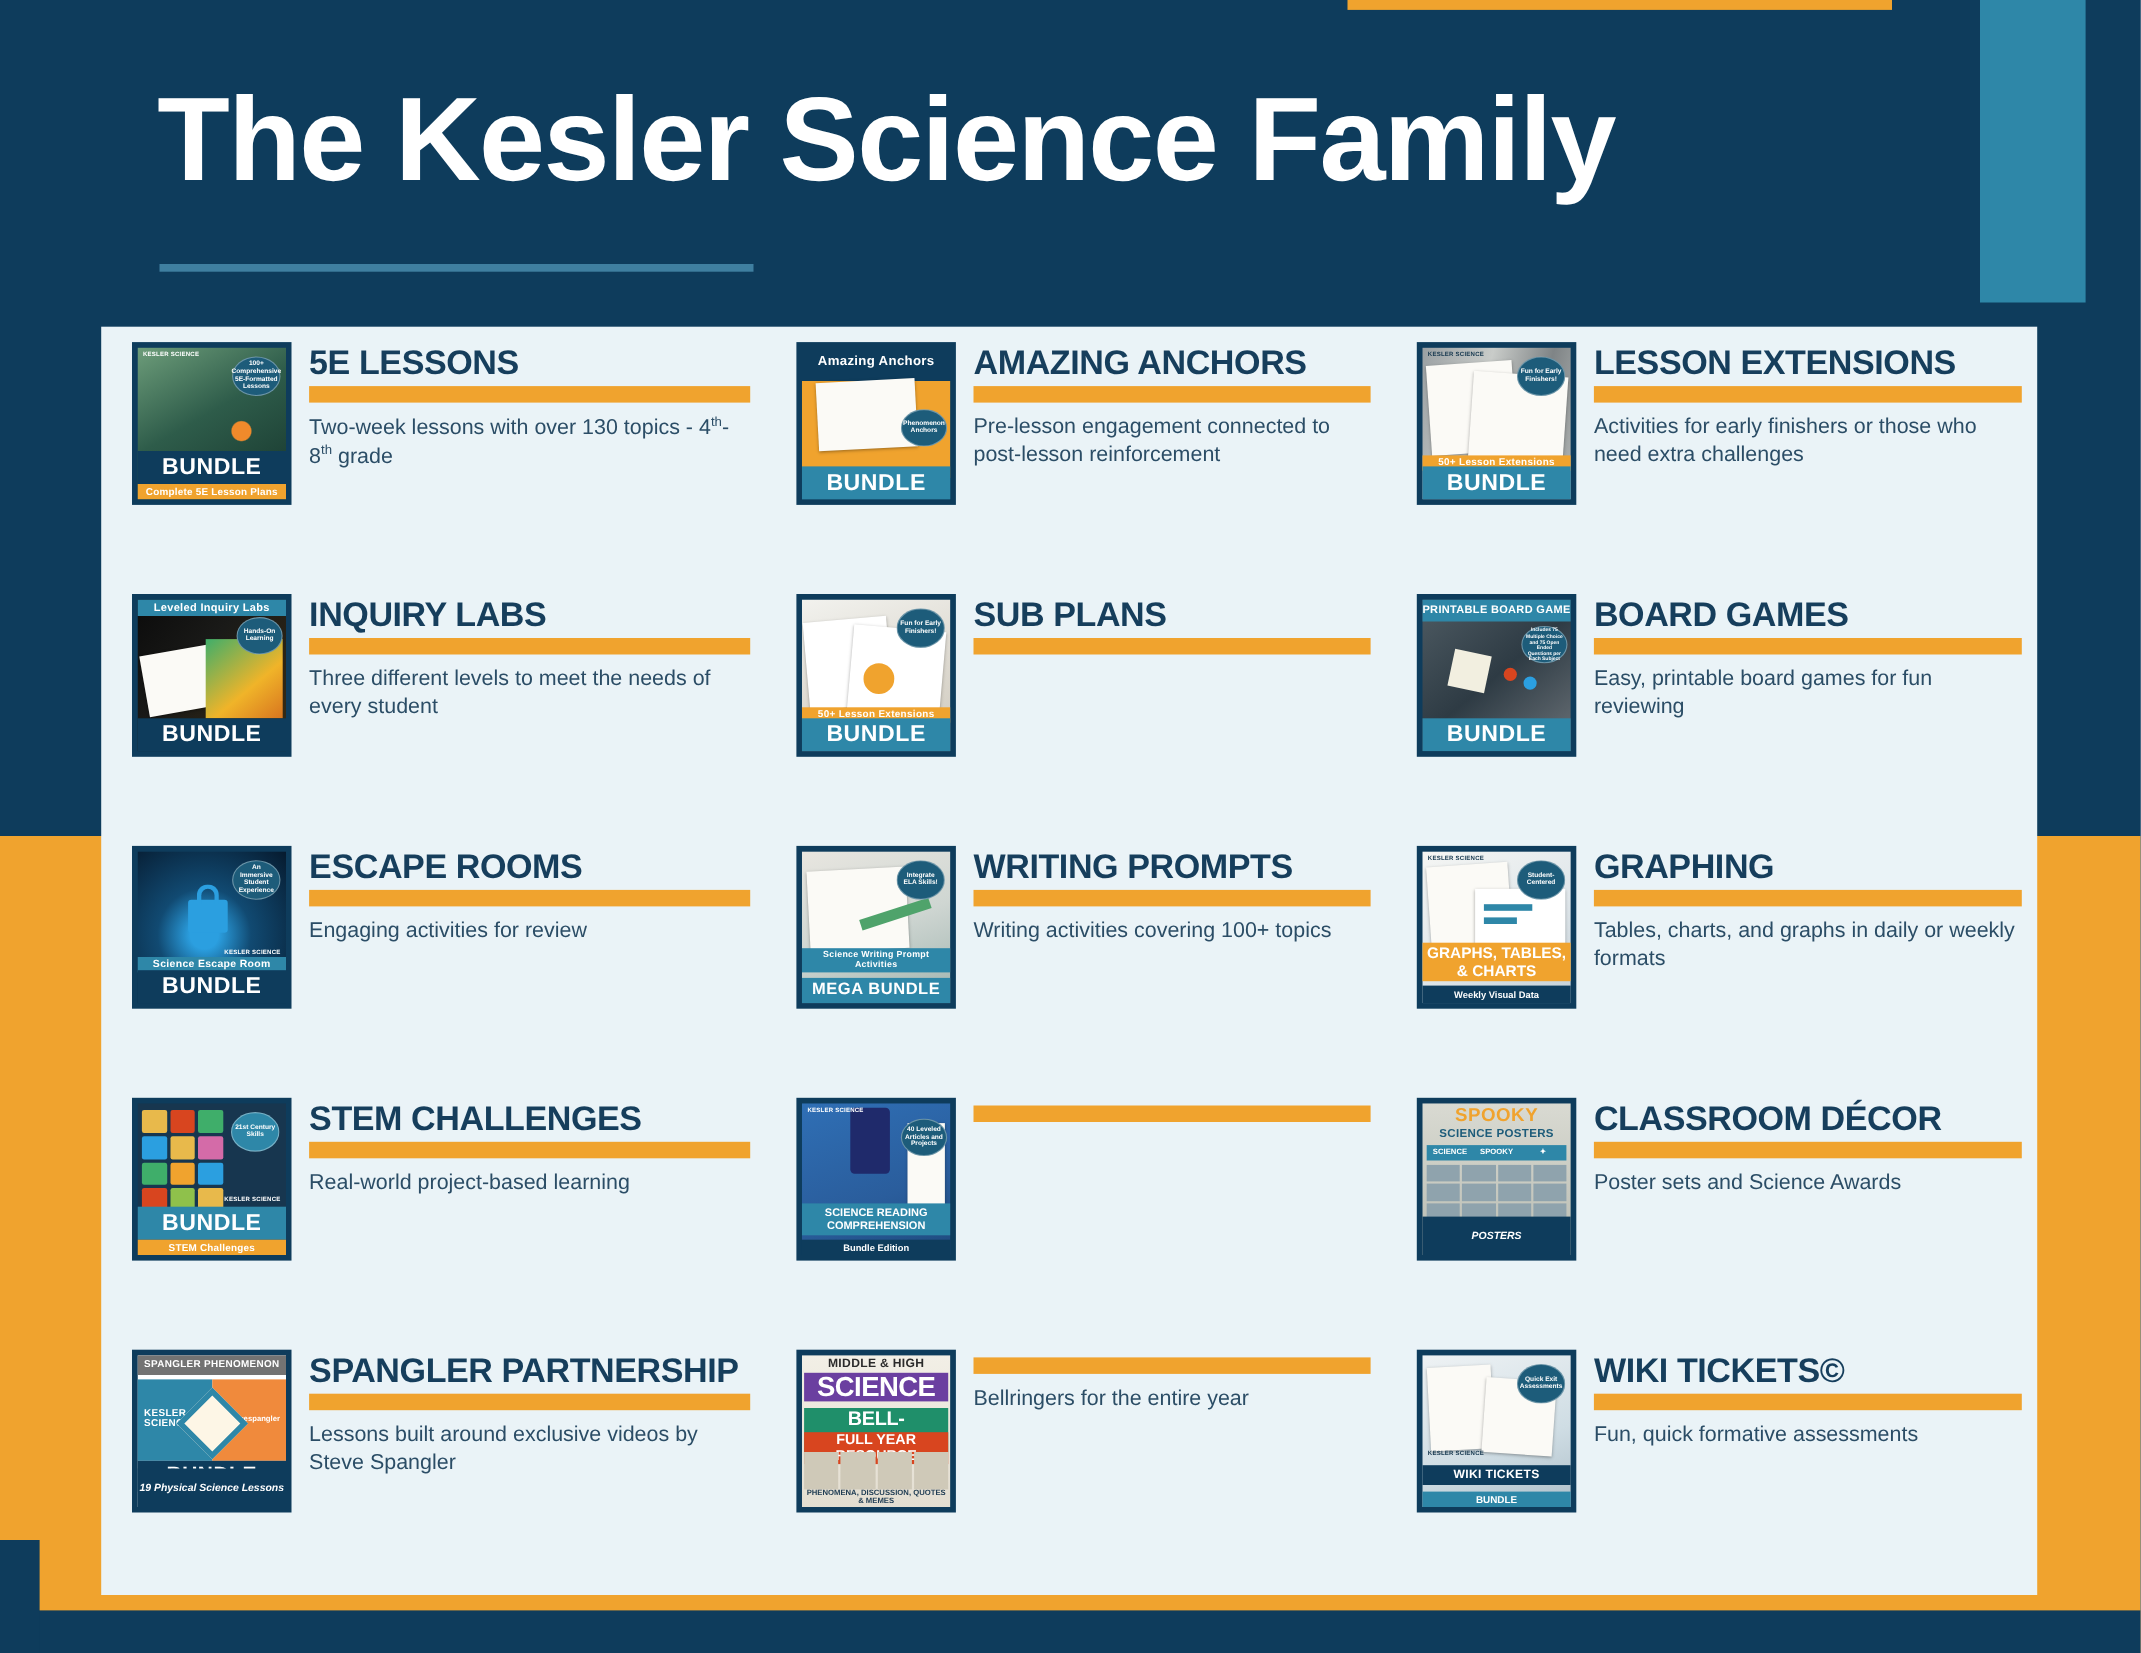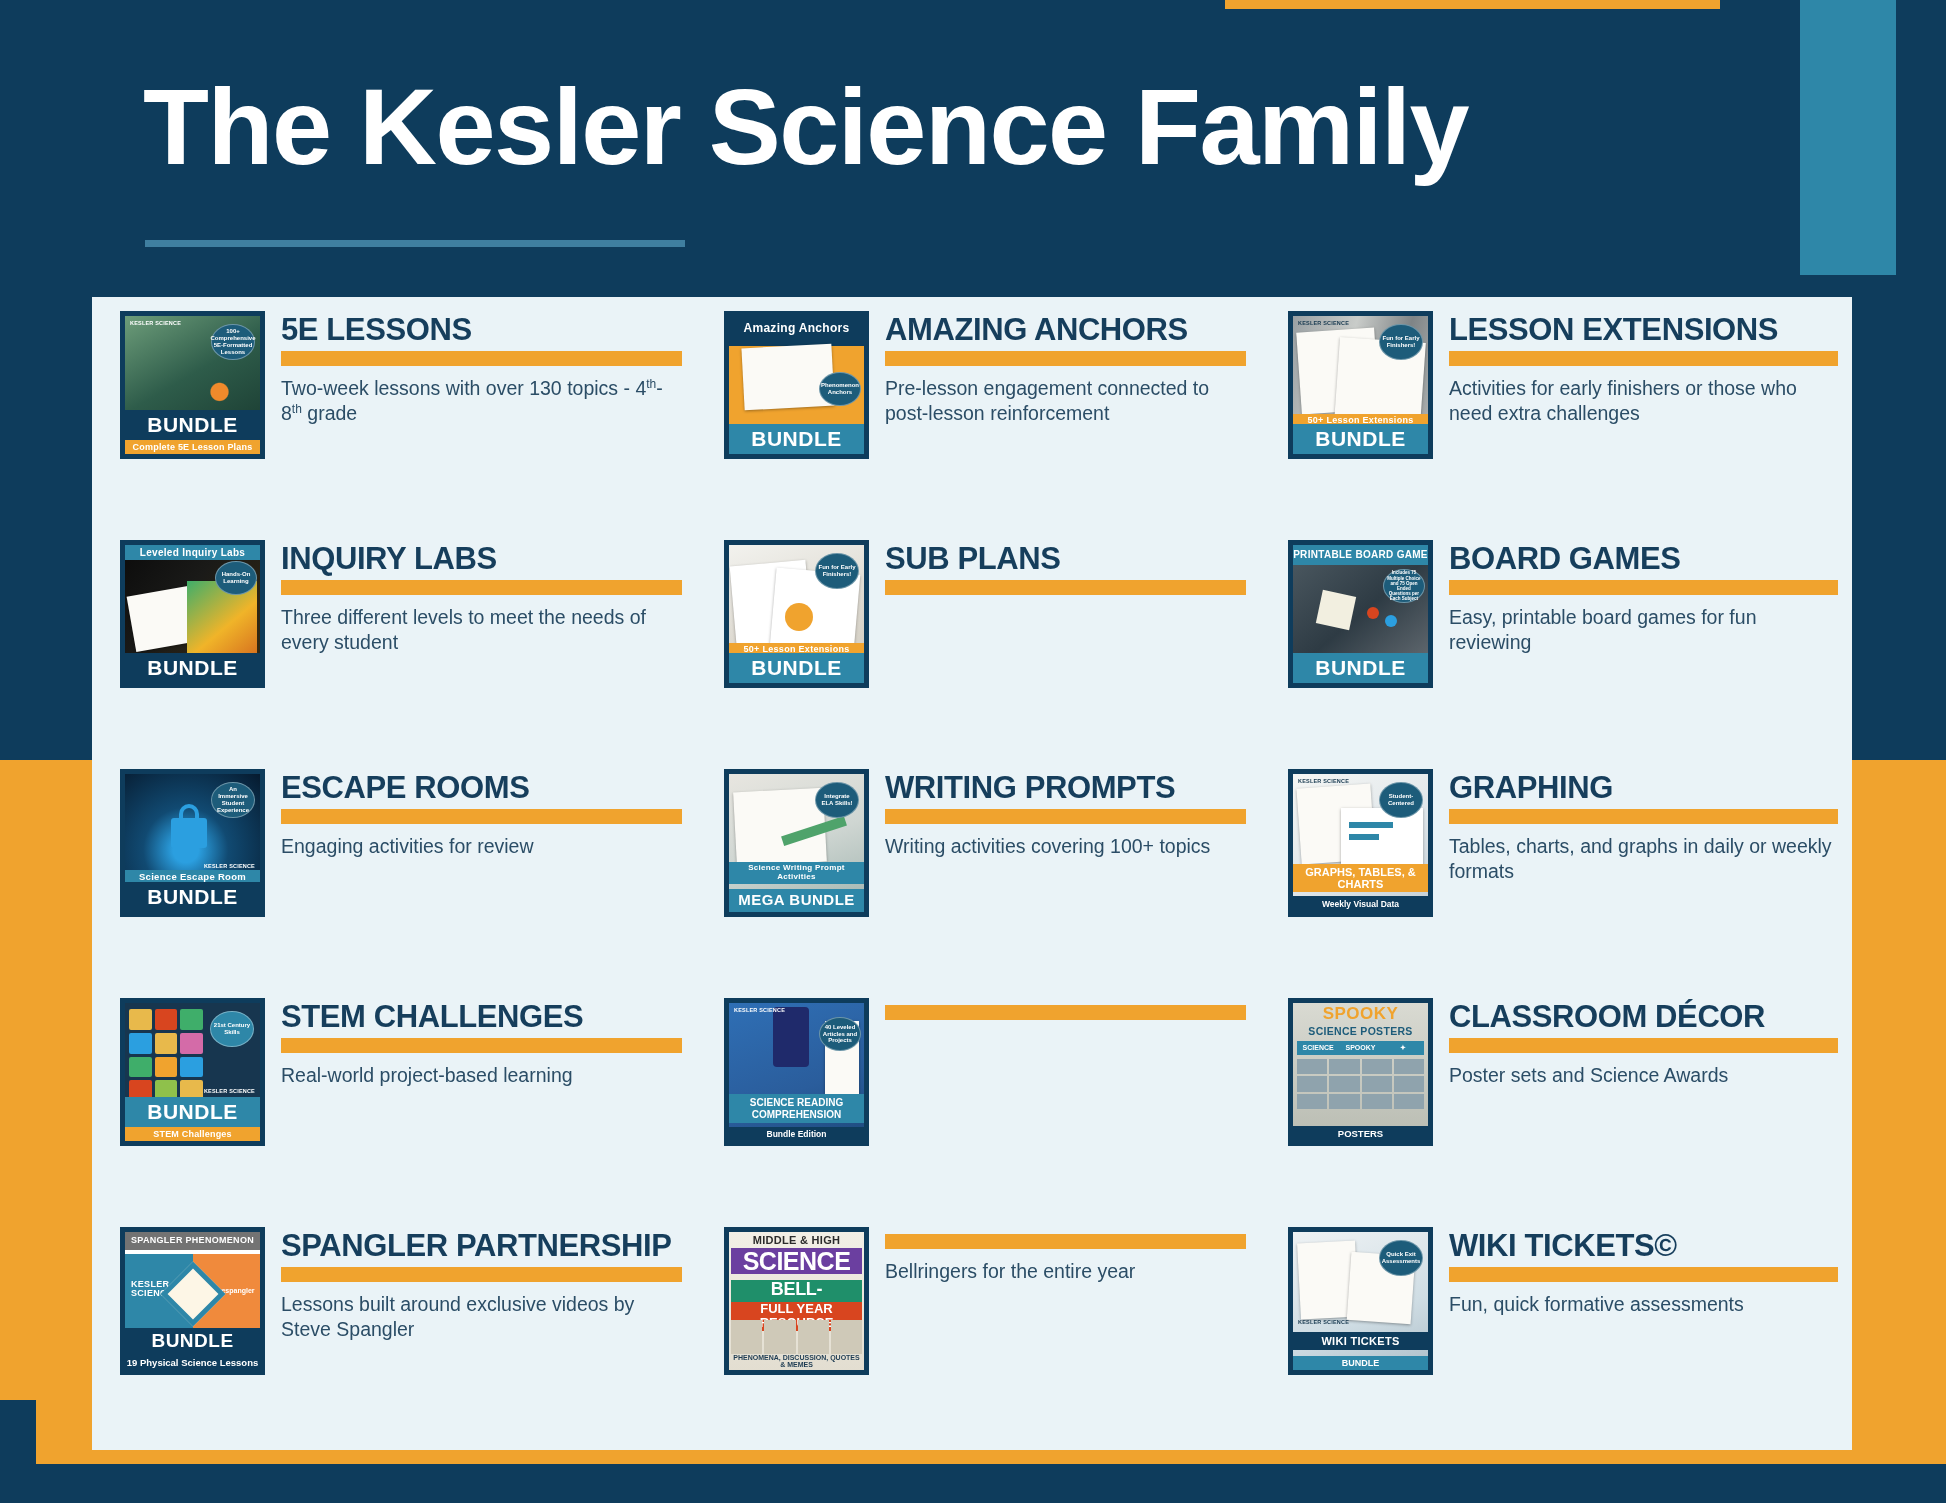--- a/index.html
+++ b/index.html
@@ -80,21 +80,22 @@
   .t-sub {
     position: absolute; left: 0; right: 0; bottom: 0;
     background: #f0a32e; color: #fff;
     font-size: 9px; font-weight: bold; text-align: center;
     padding: 2px 0; letter-spacing: .2px;
   }
   .t-subnavy {
     position: absolute; left: 0; right: 0; bottom: 0;
     background: #0e3c5c; color: #fff;
     font-size: 9.5px; font-weight: bold; text-align: center;
-    padding: 2px 0;
+    padding: 12px 0;
+    font-style: italic;
   }
   .t-badge {
     position: absolute; right: 5px; top: 8px;
     width: 44px; height: 36px; border-radius: 50%;
     background: #1d5c7a; color: #fff;
     font-size: 6px; font-weight: bold; text-align: center;
     display: flex; align-items: center; justify-content: center;
     line-height: 1.15; padding: 2px;
     border: 1px solid rgba(255,255,255,.35);
   }
@@ -180,21 +181,21 @@
   .bell-l5 { position:absolute; left:2px; right:2px; bottom:2px; text-align:center; font-size:7px; font-weight:bold; color:#1d3b52;}
   .bell-thumbs { position:absolute; left:2px; right:2px; top:88px; height:34px; display:flex; gap:2px; }
   .bell-thumbs i { flex:1; background:#cfc9b8; }
 
   
   .pbg-head { position:absolute; left:0; right:0; top:0; height:20px; background:#2e87a8;
     color:#fff; font-size:10px; font-weight:bold; text-align:center; line-height:20px; letter-spacing:.3px;}
 
   
   .gr-band { position:absolute; left:0; right:0; bottom:20px; background:#f0a32e; color:#fff;
-    font-size:11px; font-weight:bold; text-align:center; padding:2px 0; line-height:1.1;}
+    font-size:14px; font-weight:bold; text-align:center; padding:2px 0; line-height:1.1;}
   .gr-sub { position:absolute; left:0; right:0; bottom:0; background:#0e3c5c; color:#fff;
     font-size:8.5px; font-weight:bold; text-align:center; padding:3px 0;}
 
   
   .sr-band { position:absolute; left:0; right:0; bottom:18px; background:#2e87a8; color:#fff;
     font-size:10px; font-weight:bold; text-align:center; padding:3px 0; line-height:1.15;}
   .sr-sub { position:absolute; left:0; right:0; bottom:0; background:#0e3c5c; color:#fff;
     font-size:8.5px; font-weight:bold; text-align:center; padding:2px 0;}
 
   

